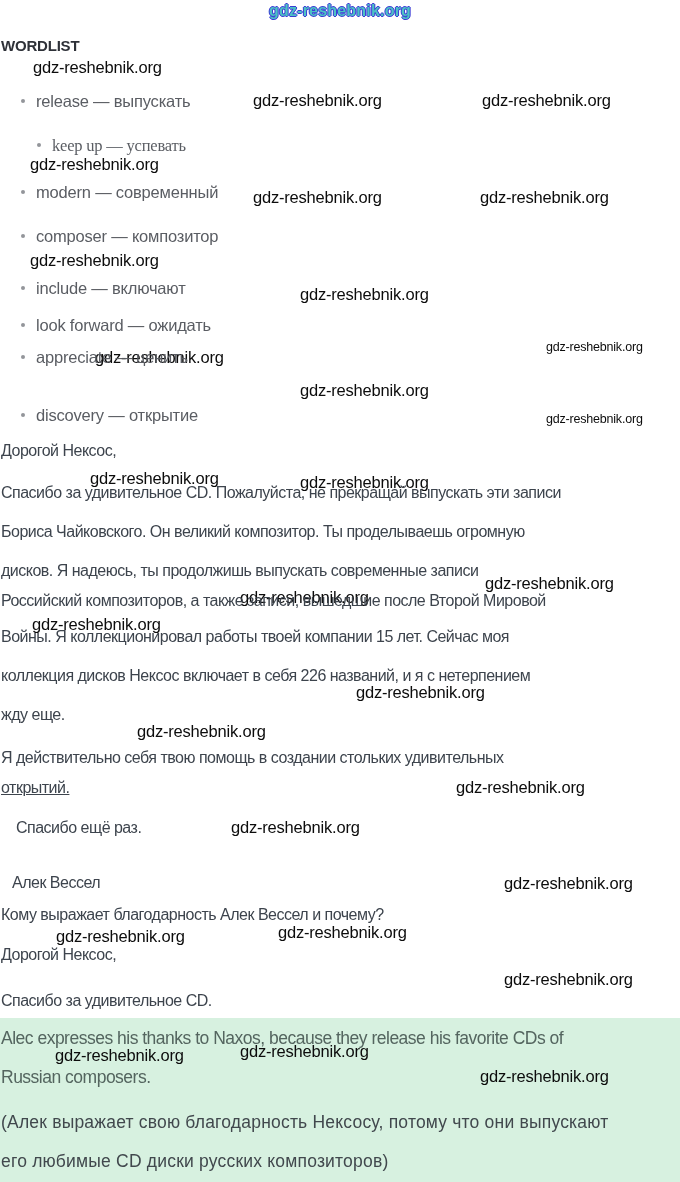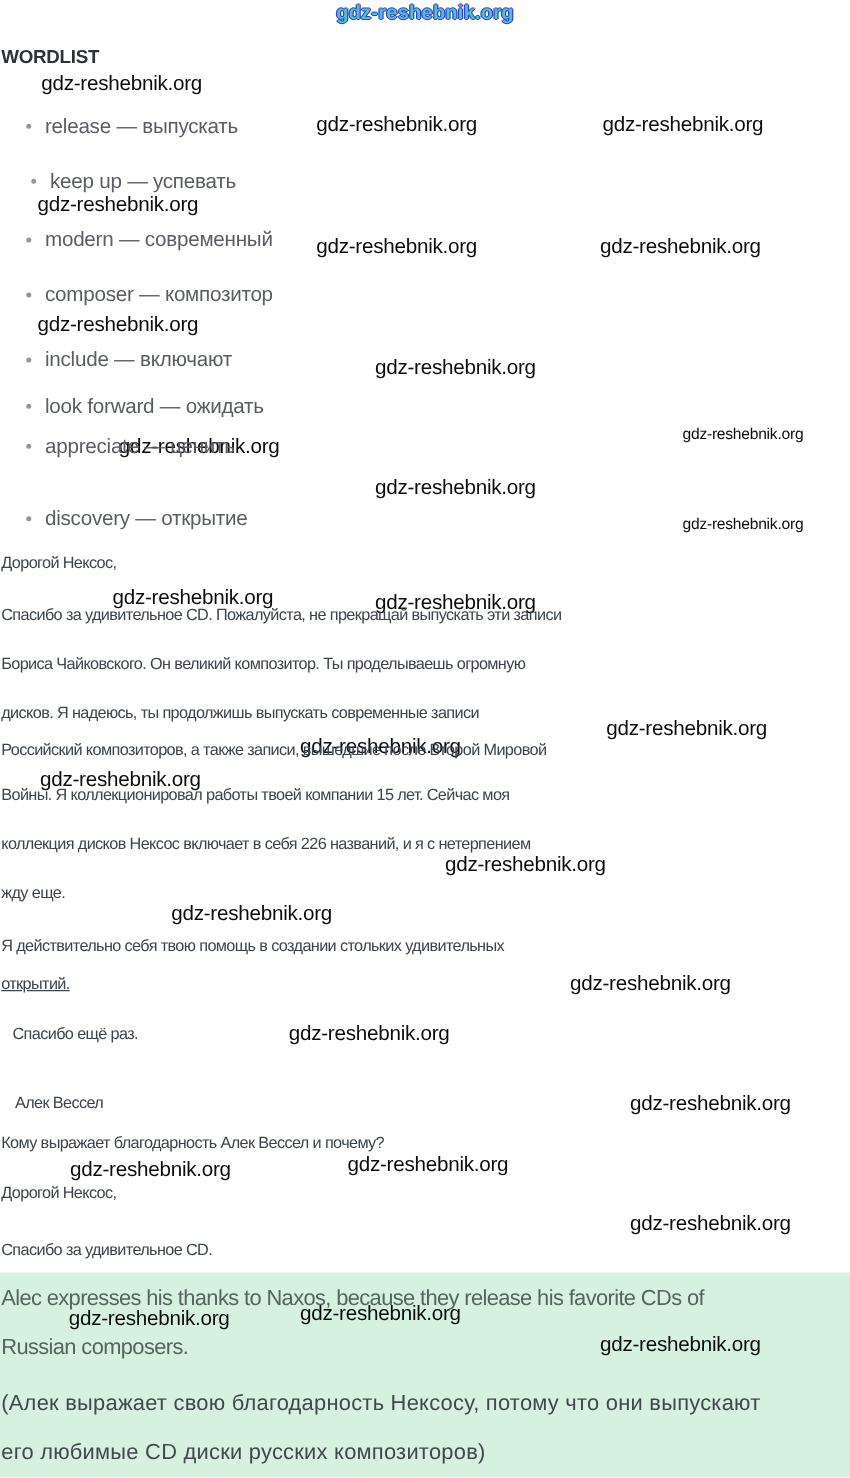--- a/index.html
+++ b/index.html
@@ -24,21 +24,21 @@
 
   .title { font-size:15px; font-weight:bold; color:#2e3138; letter-spacing:-0.2px; }
 
   .wl-item { font-size:16.5px; color:#5a5d63; letter-spacing:-0.2px; }
   .wl-item .dot {
     position:absolute; left:-15px; top:7px; width:4px; height:4px;
     border-radius:50%; background:#93959a;
   }
   .wl-item .lbl { margin-left:0; }
 
-  .letter { font-size:13px; color:#3d444d; letter-spacing:-0.5px; }
+  .letter { font-size:16px; color:#3d444d; letter-spacing:-0.5px; }
 
   .answer-bg {
     position:absolute; left:0; top:1018px; width:680px; height:164px;
     background:#d7f1e0;
   }
   .ans-en { font-size:17.5px; color:#54655f; letter-spacing:-0.5px; }
   .ans-ru { font-size:17.5px; color:#41484d; letter-spacing:0.2px; }
 </style>
 </head>
 <body>
@@ -72,39 +72,39 @@
 <div class="abs wm" style="left:231px; top:818px;">gdz-reshebnik.org</div>
 <div class="abs wm" style="left:504px; top:874px;">gdz-reshebnik.org</div>
 <div class="abs wm" style="left:56px;  top:927px;">gdz-reshebnik.org</div>
 <div class="abs wm" style="left:278px; top:923px;">gdz-reshebnik.org</div>
 <div class="abs wm" style="left:504px; top:970px;">gdz-reshebnik.org</div>
 <div class="abs wm" style="left:55px;  top:1046px;">gdz-reshebnik.org</div>
 <div class="abs wm" style="left:240px; top:1042px;">gdz-reshebnik.org</div>
 <div class="abs wm" style="left:480px; top:1067px;">gdz-reshebnik.org</div>
 
 <div class="abs wl-item" style="left:36px; top:92px;"><span class="dot"></span><span class="lbl">release — выпускать</span></div>
-<div class="abs wl-item" style="left:40px; top:136px;"><span class="dot"></span><span class="lbl">keep up — успевать</span></div>
+<div class="abs wl-item" style="left:52px; top:136px;font-family:Liberation Serif, serif;"><span class="dot"></span><span class="lbl">keep up — успевать</span></div>
 <div class="abs wl-item" style="left:36px; top:183px;"><span class="dot"></span><span class="lbl">modern — современный</span></div>
 <div class="abs wl-item" style="left:36px; top:227px;"><span class="dot"></span><span class="lbl">composer — композитор</span></div>
 <div class="abs wl-item" style="left:36px; top:271px;margin-top:8px;"><span class="dot"></span><span class="lbl">include — включают</span></div>
 <div class="abs wl-item" style="left:36px; top:316px;"><span class="dot"></span><span class="lbl">look forward — ожидать</span></div>
 <div class="abs wl-item" style="left:36px; top:348px;"><span class="dot"></span><span class="lbl">appreciate — ценить</span></div>
 <div class="abs wl-item" style="left:36px; top:406px;"><span class="dot"></span><span class="lbl">discovery — открытие</span></div>
 
 <div class="abs letter" style="left:1px; top:442px;">Дорогой Нексос,</div>
 <div class="abs letter" style="left:1px; top:484px;">Спасибо за удивительное CD. Пожалуйста, не прекращай выпускать эти записи</div>
 <div class="abs letter" style="left:1px; top:523px;">Бориса Чайковского. Он великий композитор. Ты проделываешь огромную</div>
 <div class="abs letter" style="left:1px; top:562px;">дисков. Я надеюсь, ты продолжишь выпускать современные записи</div>
 <div class="abs letter" style="left:1px; top:592px;">Российский композиторов, а также записи, вышедшие после Второй Мировой</div>
 <div class="abs letter" style="left:1px; top:628px;">Войны. Я коллекционировал работы твоей компании 15 лет. Сейчас моя</div>
 <div class="abs letter" style="left:1px; top:667px;">коллекция дисков Нексос включает в себя 226 названий, и я с нетерпением</div>
 <div class="abs letter" style="left:1px; top:706px;">жду еще.</div>
 <div class="abs letter" style="left:1px; top:749px;">Я действительно себя твою помощь в создании стольких удивительных</div>
 <div class="abs letter" style="left:1px; top:779px;text-decoration:underline;">открытий.</div>
-<div class="abs letter" style="left:10px; top:819px;">Спасибо ещё раз.</div>
+<div class="abs letter" style="left:0; top:819px;padding-left:16px;">Спасибо ещё раз.</div>
 <div class="abs letter" style="left:1px; top:874px;margin-left:11px;">Алек Вессел</div>
 
 <div class="abs letter" style="left:1px; top:906px;">Кому выражает благодарность Алек Вессел и почему?</div>
 <div class="abs letter" style="left:1px; top:946px;">Дорогой Нексос,</div>
 <div class="abs letter" style="left:1px; top:992px;">Спасибо за удивительное CD.</div>
 
 <div class="abs ans-en" style="left:1px; top:1028px;">Alec expresses his thanks to Naxos, because they release his favorite CDs of</div>
 <div class="abs ans-en" style="left:1px; top:1067px;">Russian composers.</div>
 <div class="abs ans-ru" style="left:1px; top:1112px;">(Алек выражает свою благодарность Нексосу, потому что они выпускают</div>
 <div class="abs ans-ru" style="left:1px; top:1151px;">его любимые CD диски русских композиторов)</div>

